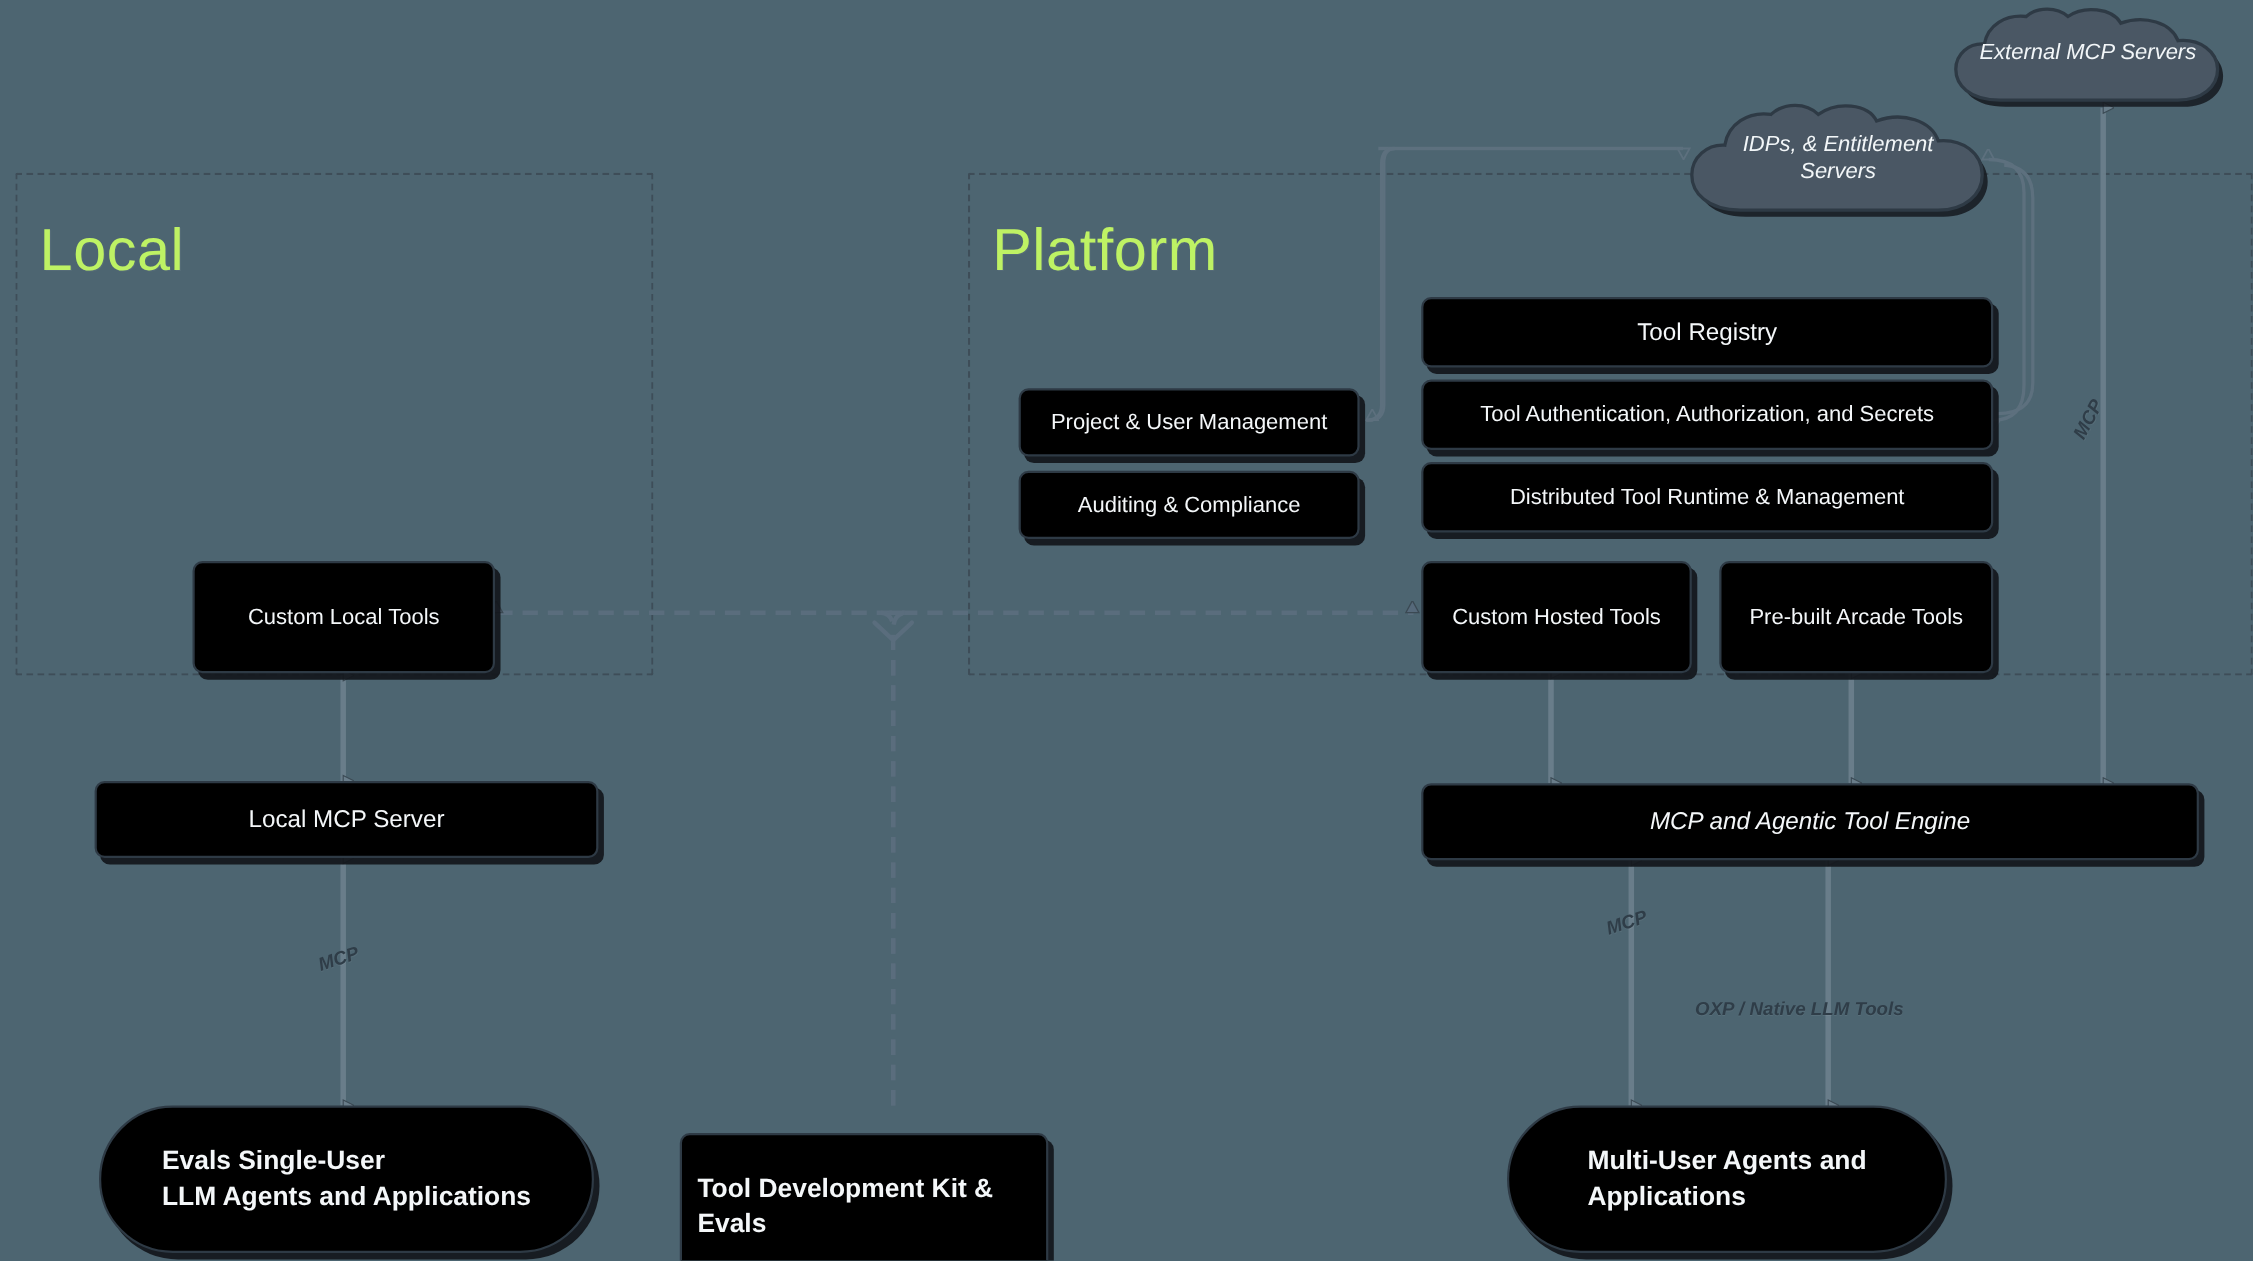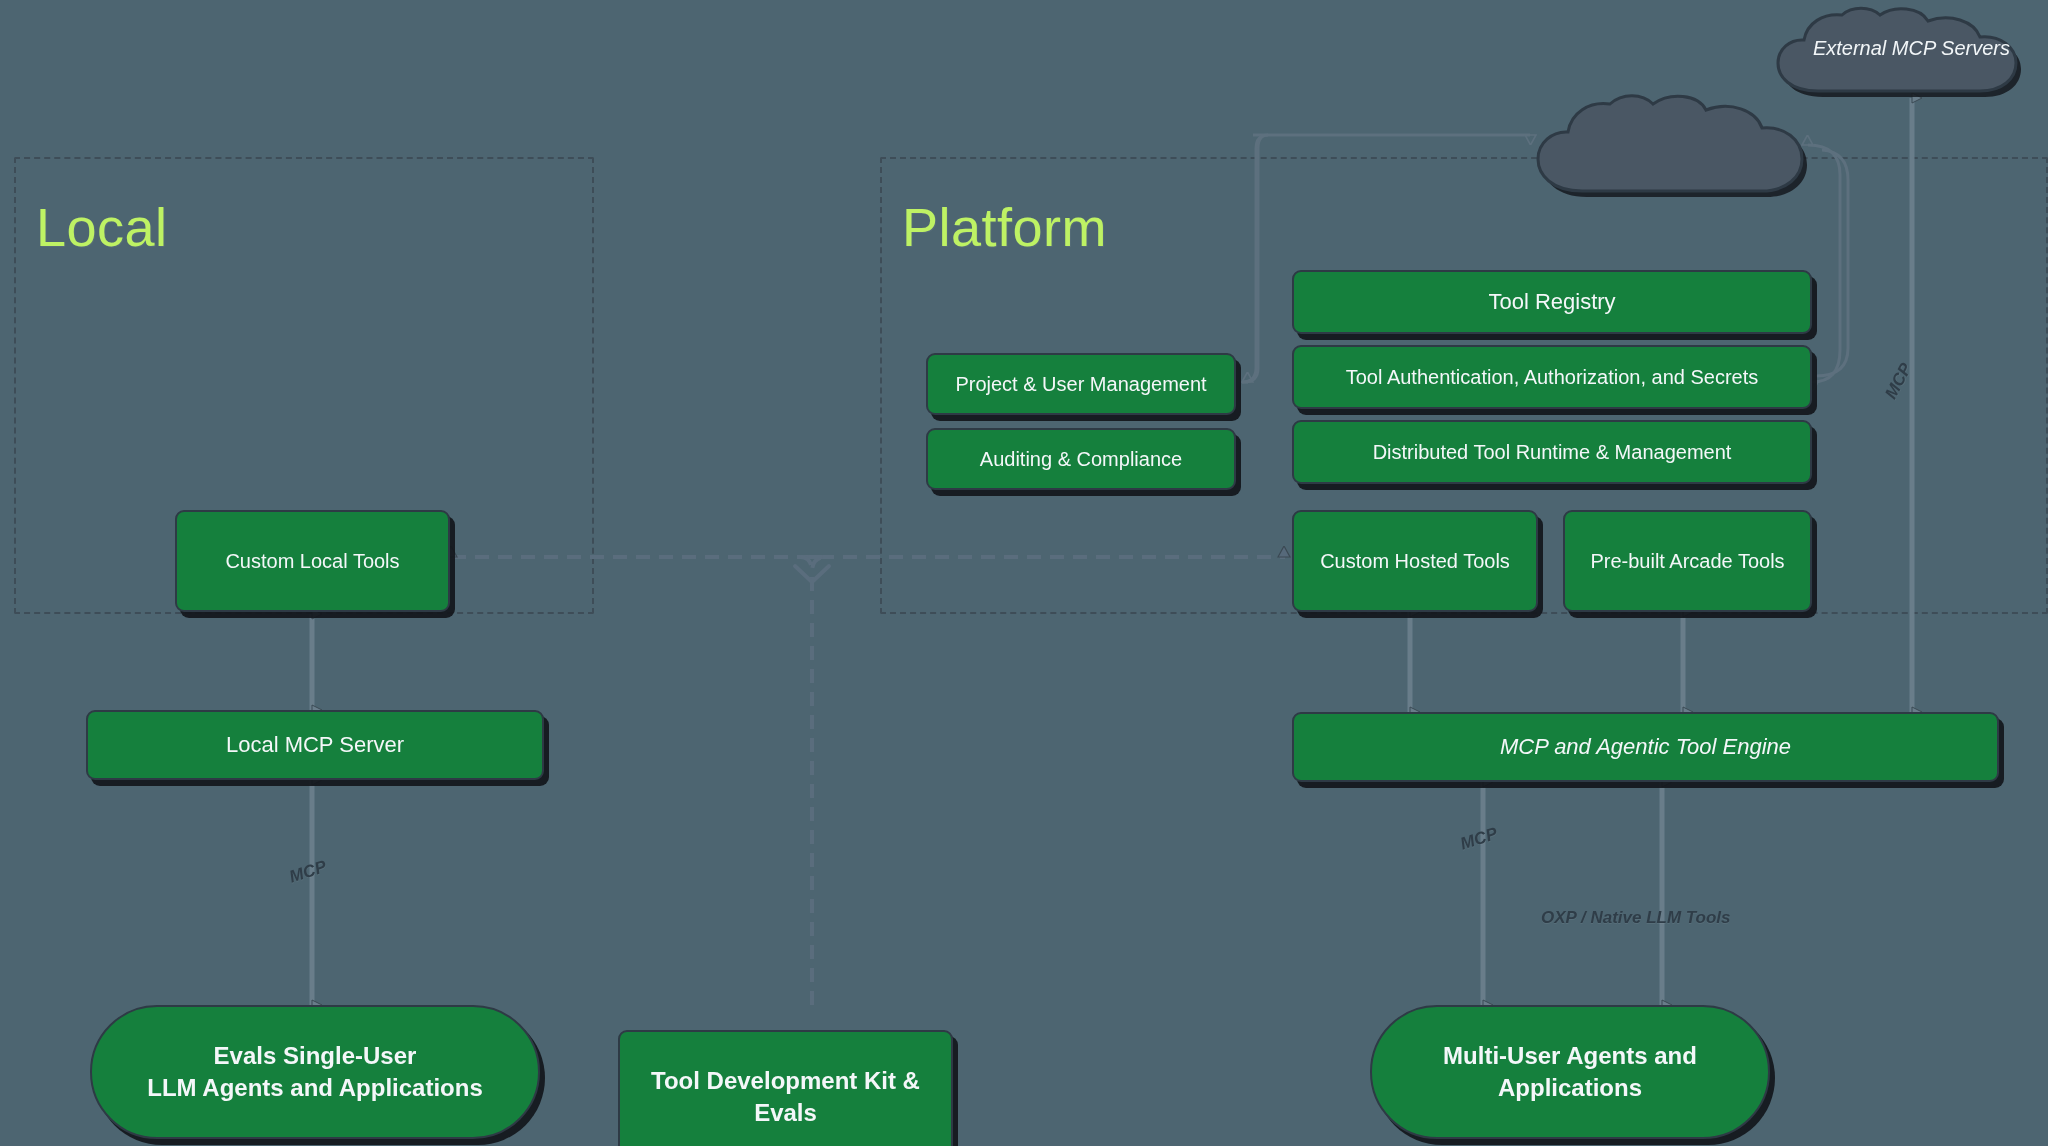--- a/index.html
+++ b/index.html
@@ -10,26 +10,25 @@
     overflow:hidden;
     position:relative;
   }
   #stage{position:absolute;inset:0;width:2048px;height:1146px;}
 
   svg.layer{position:absolute;left:0;top:0;width:2048px;height:1146px;pointer-events:none;}
 
   .node{
     position:absolute;
     box-sizing:border-box;
-    background:#15803d;
+    background:#000000;
     border:2px solid #2e3a45;
     border-radius:9px;
     box-shadow:5px 6px 0 0 rgba(18,22,27,.92);
     display:flex;align-items:center;justify-content:center;
-    text-align:center;
     color:#f4f7f9;
     line-height:1.35;
   }
   .node span{display:block;padding:0 14px;}
 
   .pill{border-radius:200px;}
 
   .zone{
     position:absolute;
     box-sizing:border-box;
@@ -133,37 +132,41 @@
 
     <g stroke="#5a6d7d" stroke-width="4" fill="none" stroke-dasharray="14 9">
       <path d="M812,1005 L812,572 Q812,557 826,557 L800,557 Q812,557 812,572"></path>
       <path d="M812,600 L812,1005"></path>
     </g>
     <g stroke="#5a6d7d" stroke-width="4" fill="none">
       <path d="M795,566 L812,582 L829,566" stroke-linecap="round" stroke-linejoin="round"></path>
     </g>
   </svg>
 
-  <div class="cloud" style="left:1770px;top:4px;width:256px;height:94px;justify-content:flex-end;">
+  <div class="cloud" style="left:1770px;top:4px;width:256px;height:94px;">
     <svg width="256" height="94" viewBox="0 0 256 94" aria-hidden="true">
       <g transform="translate(4,5)">
         <path d="M44,82 C16,82 4,68 4,54 C4,40 16,30 30,31 C33,14 49,4 68,6 C78,-3 96,-3 106,6 C120,-4 146,-2 154,12 C176,4 200,12 206,28 C226,26 242,38 242,54 C242,70 228,82 206,82 Z" fill="#15191e" opacity="0.85" transform="translate(5,6)"></path>
         <path d="M44,82 C16,82 4,68 4,54 C4,40 16,30 30,31 C33,14 49,4 68,6 C78,-3 96,-3 106,6 C120,-4 146,-2 154,12 C176,4 200,12 206,28 C226,26 242,38 242,54 C242,70 228,82 206,82 Z" fill="#4a5764" stroke="#2e3a45" stroke-width="3"></path>
       </g>
     </svg>
     <div class="ctext t20" style="margin-top:-6px;">External MCP Servers</div>
   </div>
 
   <div class="cloud" style="left:1530px;top:92px;width:282px;height:108px;">
     <svg width="282" height="108" viewBox="0 0 282 108" aria-hidden="true">
       <g transform="translate(4,5)">
         <path d="M48,94 C18,94 4,78 4,62 C4,46 18,34 34,35 C37,16 55,4 76,7 C88,-4 108,-4 119,7 C136,-5 164,-3 172,13 C196,4 222,13 228,31 C250,29 268,42 268,62 C268,80 252,94 228,94 Z" fill="#15191e" opacity="0.85" transform="translate(5,6)"></path>
         <path d="M48,94 C18,94 4,78 4,62 C4,46 18,34 34,35 C37,16 55,4 76,7 C88,-4 108,-4 119,7 C136,-5 164,-3 172,13 C196,4 222,13 228,31 C250,29 268,42 268,62 C268,80 252,94 228,94 Z" fill="#4a5764" stroke="#2e3a45" stroke-width="3"></path>
       </g>
     </svg>
+    <div class="ctext t20" style="margin-top:-4px;">
+      <div>IDPs, &amp; Entitlement</div>
+      <div>Servers</div>
+    </div>
   </div>
 
   <div class="node" style="left:175px;top:510px;width:275px;height:102px;">
     <span class="t20">Custom Local Tools</span>
   </div>
 
   <div class="node" style="left:86px;top:710px;width:458px;height:70px;">
     <span class="t22">Local MCP Server</span>
   </div>
 

